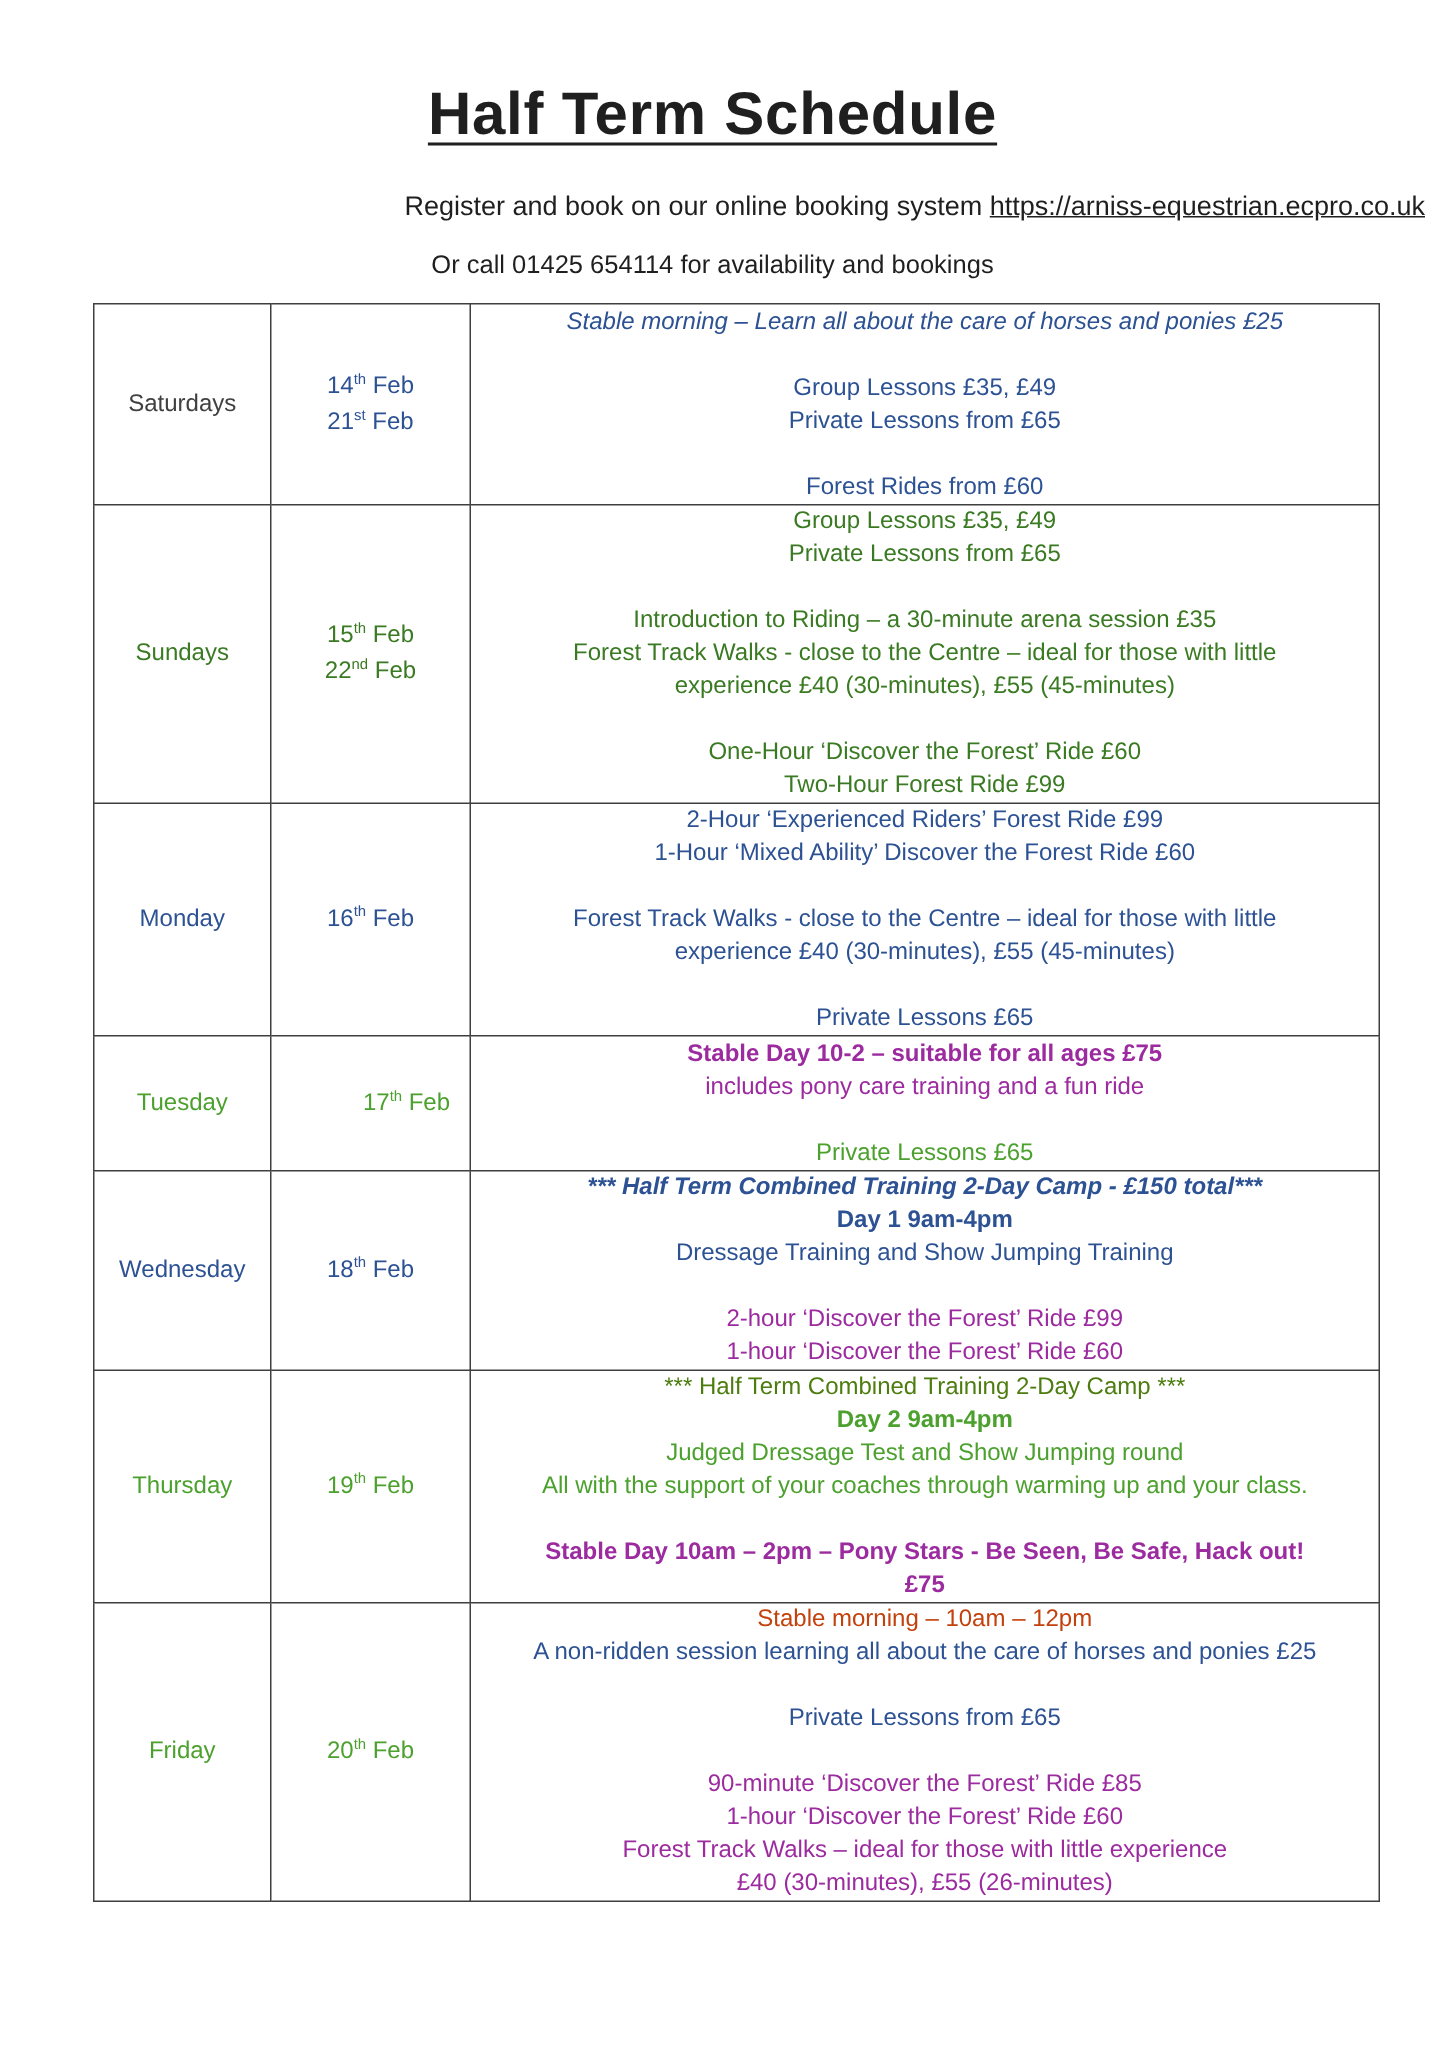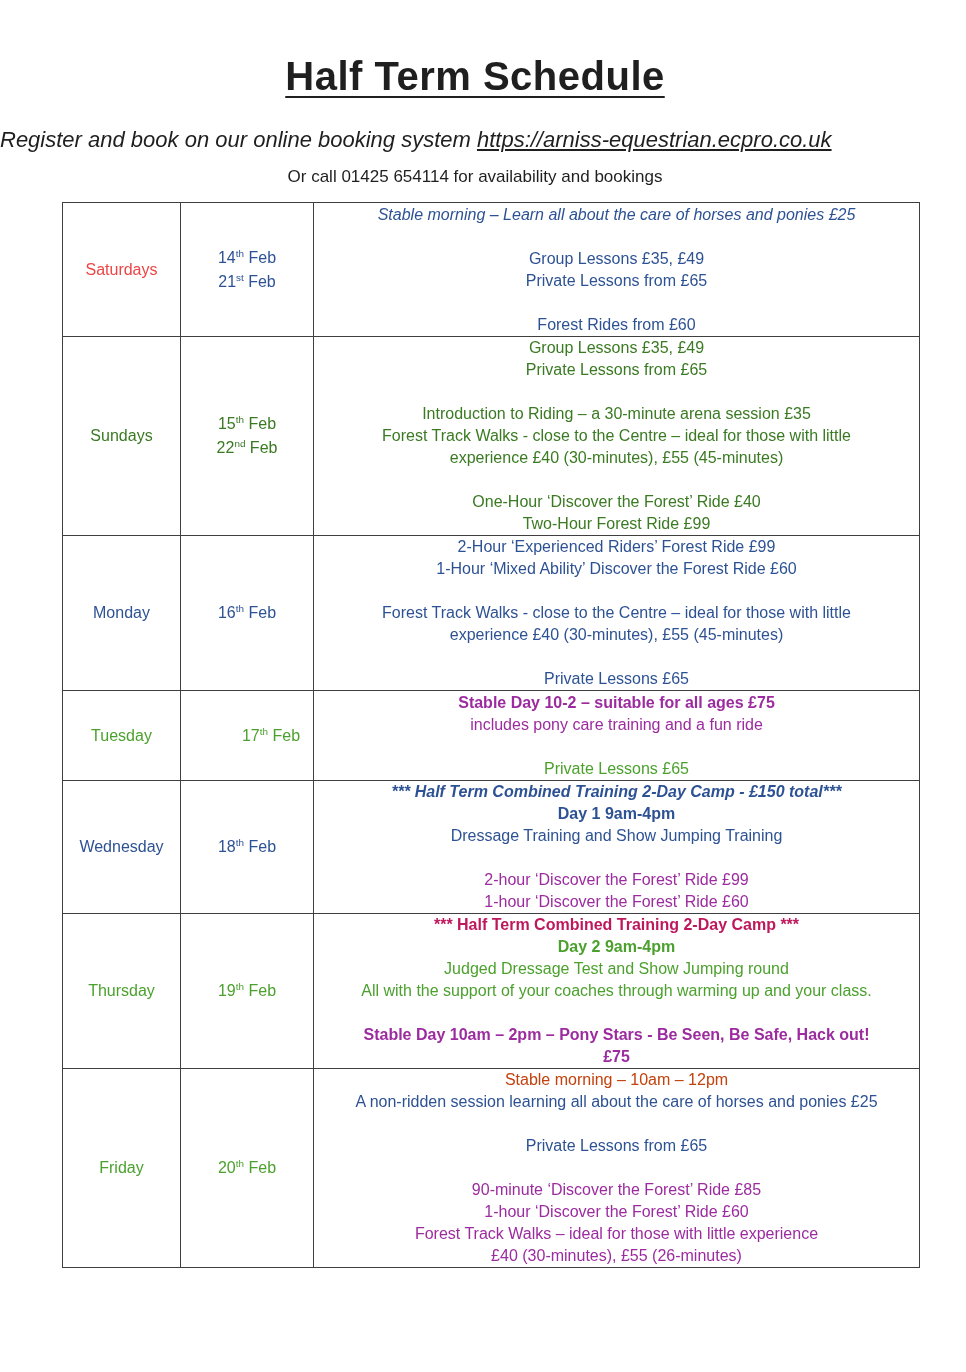--- a/index.html
+++ b/index.html
@@ -29,24 +29,23 @@
   .page-title .underline {
     text-decoration: underline;
     text-underline-offset: 6px;
     text-decoration-thickness: 2px;
   }
   .subtitle {
     position: absolute;
     top: 127px;
     left: 0;
     width: 100%;
-    text-align: left;
-    font-size: 22px;
-    color: #1f1f1f;
-    font-style: italic;
+    text-align: right;
+    font-size: 18px;
+    color: #1f1f1f;
   }
   .subtitle .link {
     text-decoration: underline;
     color: #1f1f1f;
     cursor: pointer;
   }
   .phone-line {
     position: absolute;
     top: 167px;
     left: 0;
@@ -105,21 +104,21 @@
 
   <div class="subtitle">
     <span>Register and book on our online booking system </span><span class="link">https://arniss-equestrian.ecpro.co.uk</span>
   </div>
 
   <div class="phone-line">Or call 01425 654114 for availability and bookings</div>
 
   <table class="schedule">
     <tbody>
         <tr style="height: 134px;">
-          <td class="day-cell"><span style="color: #ef4444;">Saturdays</span></td>
+          <td class="day-cell"><span style="color: #404040;">Saturdays</span></td>
           <td class="date-cell">
             <div class="date-line" style="color: rgb(45, 82, 148);">14<sup>th</sup> Feb</div>
             <div class="date-line" style="color: rgb(45, 82, 148);">21<sup>st</sup> Feb</div>
           </td>
           <td class="activities-cell">
             <div class="line" style="color: rgb(45, 82, 148); font-style: italic;">Stable morning – Learn all about the care of horses and ponies £25</div>
             <div class="line">&nbsp;</div>
             <div class="line" style="color: rgb(45, 82, 148);">Group Lessons £35, £49</div>
             <div class="line" style="color: rgb(45, 82, 148);">Private Lessons from £65</div>
             <div class="line">&nbsp;</div>
@@ -133,21 +132,21 @@
             <div class="date-line" style="color: rgb(58, 122, 34);">22<sup>nd</sup> Feb</div>
           </td>
           <td class="activities-cell">
             <div class="line" style="color: rgb(58, 122, 34);">Group Lessons £35, £49</div>
             <div class="line" style="color: rgb(58, 122, 34);">Private Lessons from £65</div>
             <div class="line">&nbsp;</div>
             <div class="line" style="color: rgb(58, 122, 34);">Introduction to Riding – a 30-minute arena session £35</div>
             <div class="line" style="color: rgb(58, 122, 34);">Forest Track Walks - close to the Centre – ideal for those with little</div>
             <div class="line" style="color: rgb(58, 122, 34);">experience £40 (30-minutes), £55 (45-minutes)</div>
             <div class="line">&nbsp;</div>
-            <div class="line" style="color: rgb(58, 122, 34);">One-Hour ‘Discover the Forest’ Ride £40</div>
+            <div class="line" style="color: rgb(58, 122, 34);">One-Hour ‘Discover the Forest’ Ride £60</div>
             <div class="line" style="color: rgb(58, 122, 34);">Two-Hour Forest Ride £99</div>
           </td>
         </tr>
         <tr style="height: 153px;">
           <td class="day-cell"><span style="color: rgb(45, 82, 148);">Monday</span></td>
           <td class="date-cell">
             <div class="date-line" style="color: rgb(45, 82, 148);">16<sup>th</sup> Feb</div>
           </td>
           <td class="activities-cell">
             <div class="line" style="color: rgb(45, 82, 148);">2-Hour ‘Experienced Riders’ Forest Ride £99</div>
@@ -184,21 +183,21 @@
             <div class="line" style="color: rgb(156, 43, 159);">2-hour ‘Discover the Forest’ Ride £99</div>
             <div class="line" style="color: rgb(156, 43, 159);">1-hour ‘Discover the Forest’ Ride £60</div>
           </td>
         </tr>
         <tr style="height: 154px;">
           <td class="day-cell"><span style="color: rgb(76, 161, 46);">Thursday</span></td>
           <td class="date-cell">
             <div class="date-line" style="color: rgb(76, 161, 46);">19<sup>th</sup> Feb</div>
           </td>
           <td class="activities-cell">
-            <div class="line" style="color: #be185d; font-weight: bold;">*** Half Term Combined Training 2-Day Camp ***</div>
+            <div class="line" style="color: #4d7c0f; font-weight: normal;">*** Half Term Combined Training 2-Day Camp ***</div>
             <div class="line" style="color: rgb(76, 161, 46); font-weight: bold;">Day 2 9am-4pm</div>
             <div class="line" style="color: rgb(76, 161, 46);">Judged Dressage Test and Show Jumping round</div>
             <div class="line" style="color: rgb(76, 161, 46);">All with the support of your coaches through warming up and your class.</div>
             <div class="line">&nbsp;</div>
             <div class="line" style="color: rgb(156, 43, 159); font-weight: bold; text-align: center;">Stable Day 10am – 2pm – Pony Stars - Be Seen, Be Safe, Hack out!</div>
             <div class="line" style="color: rgb(156, 43, 159); font-weight: bold;">£75</div>
           </td>
         </tr>
         <tr style="height: 196px;">
           <td class="day-cell"><span style="color: rgb(76, 161, 46);">Friday</span></td>

